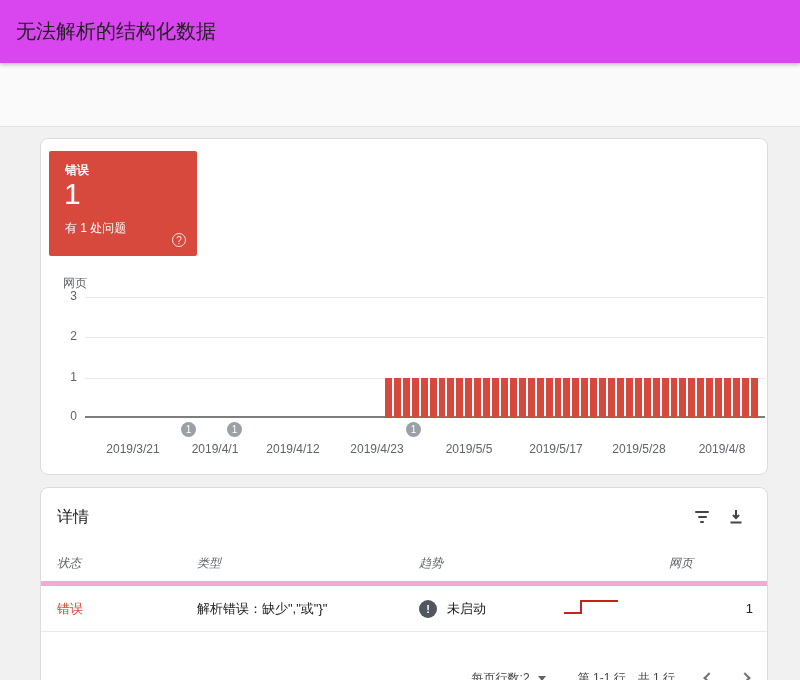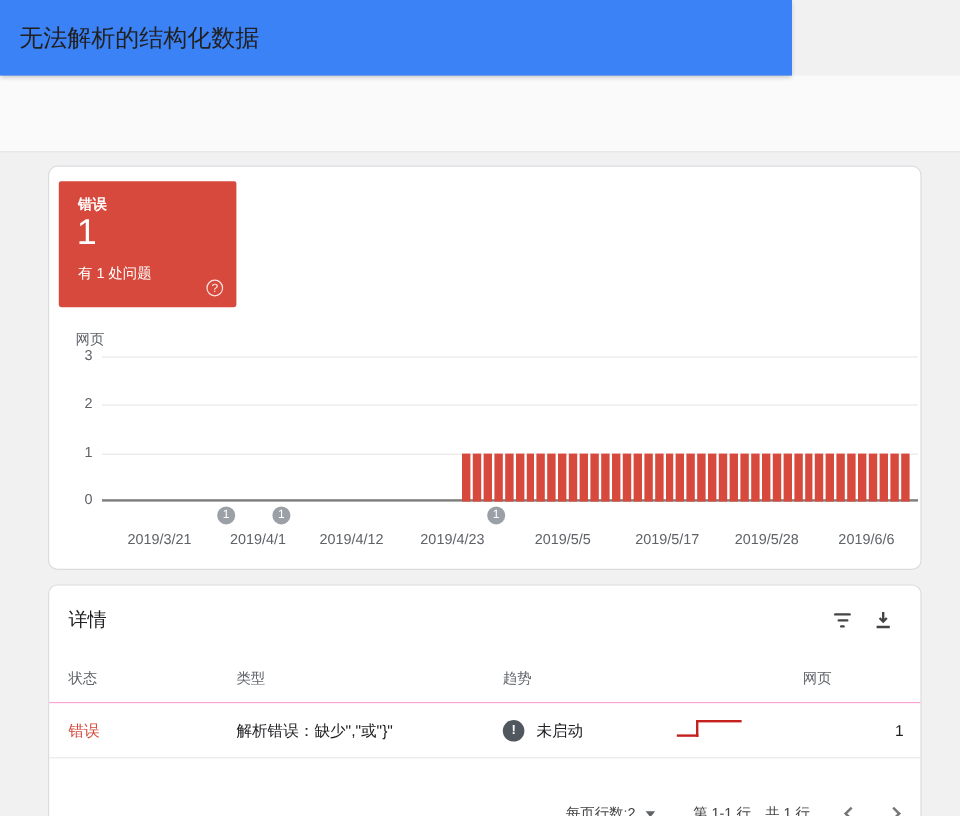--- a/index.html
+++ b/index.html
@@ -10,22 +10,22 @@
   *{box-sizing:border-box;margin:0;padding:0;}
   html,body{width:800px;height:680px;overflow:hidden;}
   body{
     position:relative;
     background:#f1f1f1;
     font-family:"Liberation Sans","DejaVu Sans",sans-serif;
     color:#202124;
   }
   
   .app-header{
-    position:absolute;top:0;left:0;width:660px;height:63px;
-    background:#3b82f6;display:flex;align-items:center;padding-left:16px;
+    position:absolute;top:0;left:0;width:800px;height:63px;
+    background:#d946ef;display:flex;align-items:center;padding-left:16px;
     box-shadow:0 2px 4px rgba(0,0,0,0.22);
     z-index:3;
   }
   .app-title{font-size:20px;color:#212121;font-weight:400;}
   .sub-band{
     position:absolute;top:63px;left:0;width:800px;height:64px;
     background:#fafafa;border-bottom:1px solid #e3e3e3;z-index:1;
   }
   
   .card{
@@ -76,21 +76,21 @@
   }
   .filter-icon{display:flex;flex-direction:column;align-items:center;gap:3px;}
   .filter-icon i{display:block;height:2px;background:#444;border-radius:1px;}
   .filter-icon i:nth-child(1){width:14px;}
   .filter-icon i:nth-child(2){width:9px;}
   .filter-icon i:nth-child(3){width:4px;}
   .grid-row{
     display:grid;grid-template-columns:140px 222px 145px 129px 60px;
     padding:0 16px;align-items:center;
   }
-  .thead{height:40px;border-bottom:1px solid #f9a8d4;color:#5f6368;font-size:12px;}
+  .thead{height:40px;border-bottom:5px solid #f9a8d4;color:#5f6368;font-size:12px;font-style:italic;}
   .th-sortable{display:flex;align-items:center;gap:6px;cursor:pointer;}
   .sort-arrow{color:#202124;font-size:14px;}
   .trow{height:46px;font-size:13px;color:#202124;border-bottom:1px solid #e8eaed;cursor:pointer;}
   .cell-status{color:var(--error-red);}
   .cell-validation{display:flex;align-items:center;gap:10px;}
   .excl-circle{
     width:18px;height:18px;border-radius:50%;background:#50575e;color:#fff;
     font-size:11px;font-weight:700;display:flex;align-items:center;justify-content:center;
     flex:0 0 auto;
   }
@@ -194,21 +194,21 @@
   <div class="axis-marker" style="left:186px">1</div>
   <div class="axis-marker" style="left:365px">1</div>
 
   <span class="xlabel" style="left:51px">2019/3/21</span>
   <span class="xlabel" style="left:133px">2019/4/1</span>
   <span class="xlabel" style="left:211px">2019/4/12</span>
   <span class="xlabel" style="left:295px">2019/4/23</span>
   <span class="xlabel" style="left:387px">2019/5/5</span>
   <span class="xlabel" style="left:474px">2019/5/17</span>
   <span class="xlabel" style="left:557px">2019/5/28</span>
-  <span class="xlabel" style="left:640px">2019/6/6</span>
+  <span class="xlabel" style="left:640px">2019/4/8</span>
 </div>
 
 <div class="card" id="details-card">
   <div class="details-title-row">
     <span class="details-title">详情</span>
     <div class="icon-btn">
       <span class="filter-icon">
           <i></i>
           <i></i>
           <i></i>

